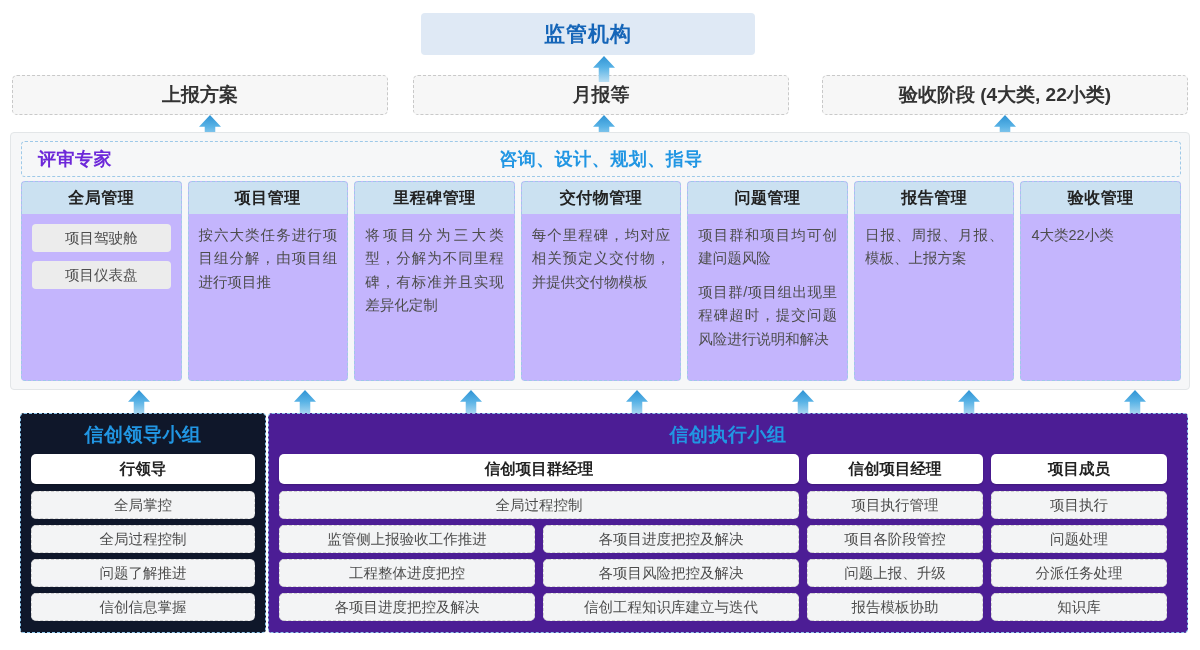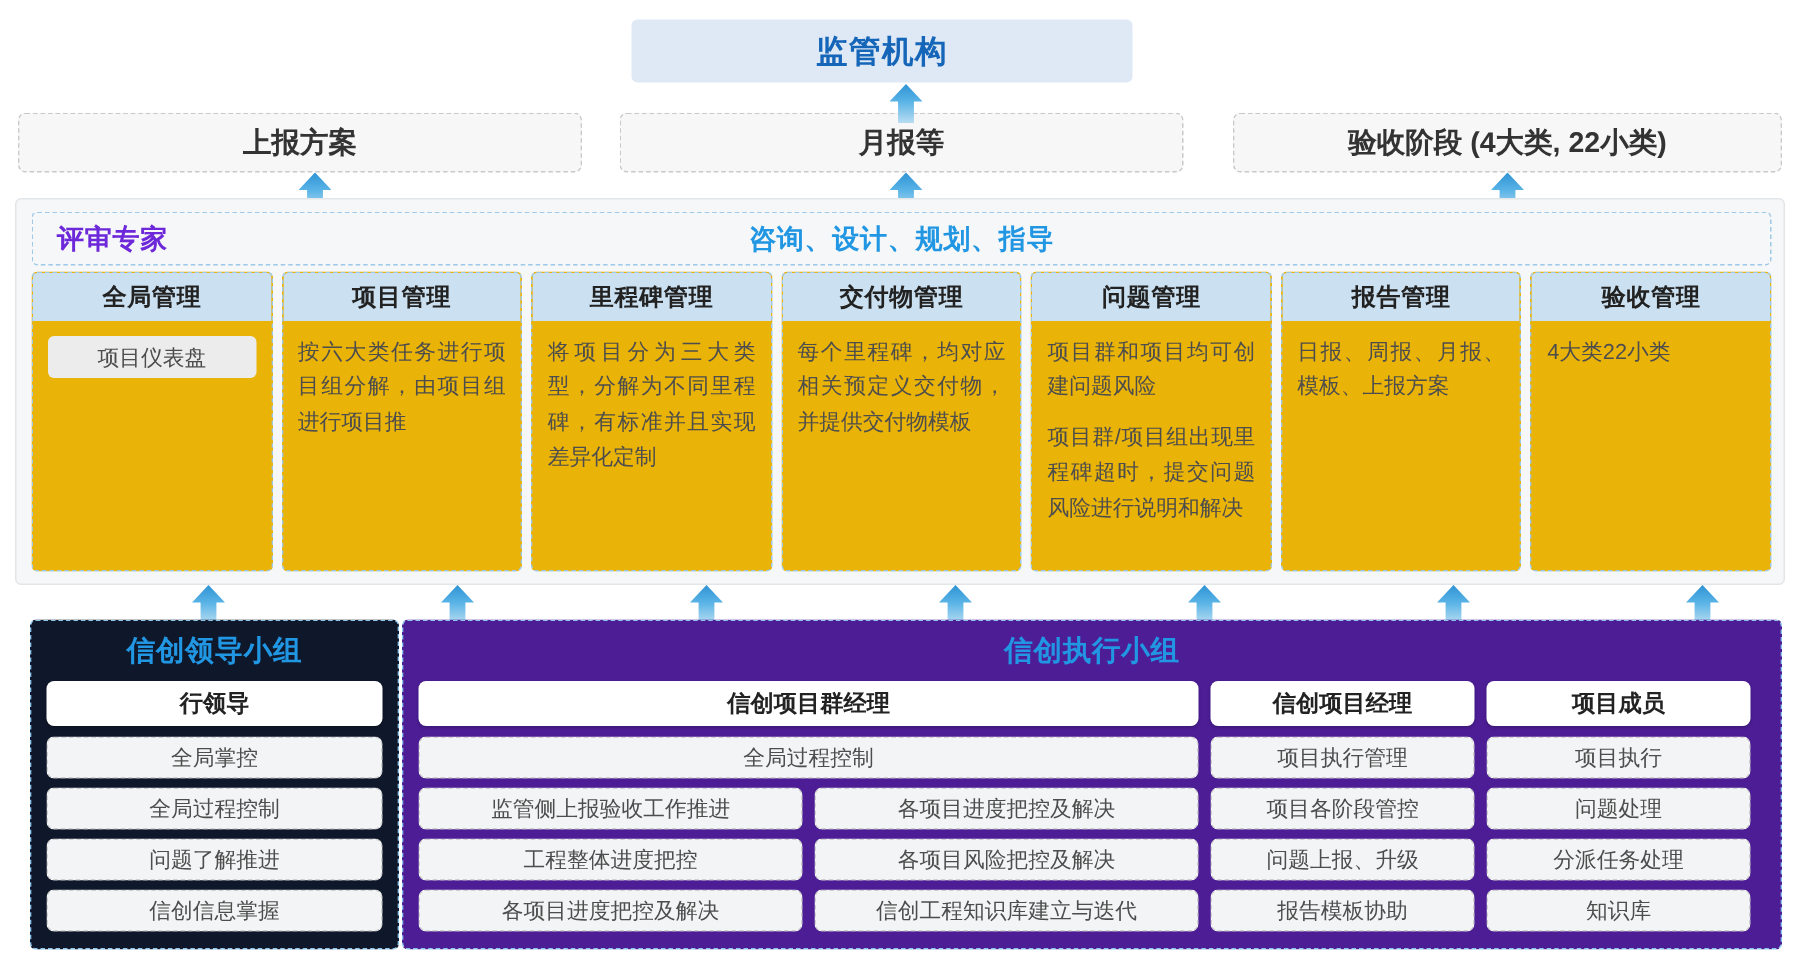--- a/index.html
+++ b/index.html
@@ -55,21 +55,21 @@
     position: absolute; left: 0; right: 0; top: 50%; transform: translateY(-50%);
     text-align: center; color: #2196e3; font-size: 18px; font-weight: bold; letter-spacing: .5px;
   }
 
   .cols {
     position: absolute; left: 10px; top: 48px; width: 1160px; height: 200px;
     display: flex; gap: 6px;
   }
   .col {
     flex: 1 1 0; border: 1px dashed #9ec9e8; border-radius: 4px;
-    background: #eab308; overflow: hidden; display: flex; flex-direction: column;
+    background: #c4b5fd; overflow: hidden; display: flex; flex-direction: column;
   }
   .col-head {
     height: 32px; background: #cbe1f1; display: flex; align-items: center; justify-content: center;
     color: #222; font-size: 16px; font-weight: bold; letter-spacing: .5px;
   }
   .col-body { flex: 1; padding: 10px 10px 8px 10px; }
   .col-desc {
     color: #4d4d4d; font-size: 14.5px; line-height: 1.62; text-align: justify;
     text-align-last: left; margin-bottom: 10px;
   }
@@ -151,20 +151,21 @@
 
   <div class="mid-panel">
     <div class="mid-header">
       <span class="left-title">评审专家</span>
       <span class="center-title">咨询、设计、规划、指导</span>
     </div>
     <div class="cols" id="mid-cols">
         <div class="col">
           <div class="col-head">全局管理</div>
           <div class="col-body">
+            <div class="pill">项目驾驶舱</div>
             <div class="pill">项目仪表盘</div>
           </div>
         </div>
         <div class="col">
           <div class="col-head">项目管理</div>
           <div class="col-body">
             <div class="col-desc">按六大类任务进行项目组分解，由项目组进行项目推</div>
           </div>
         </div>
         <div class="col">

